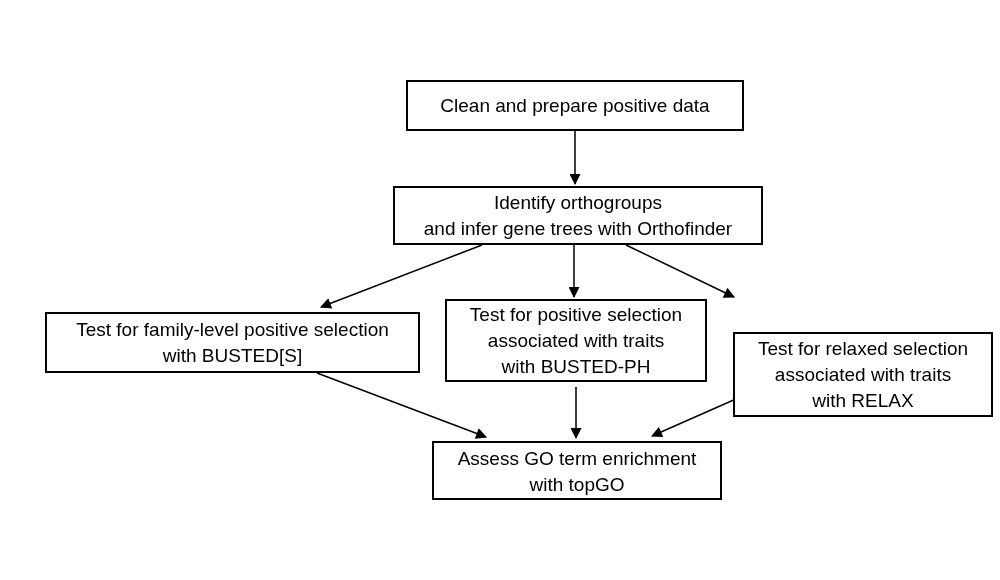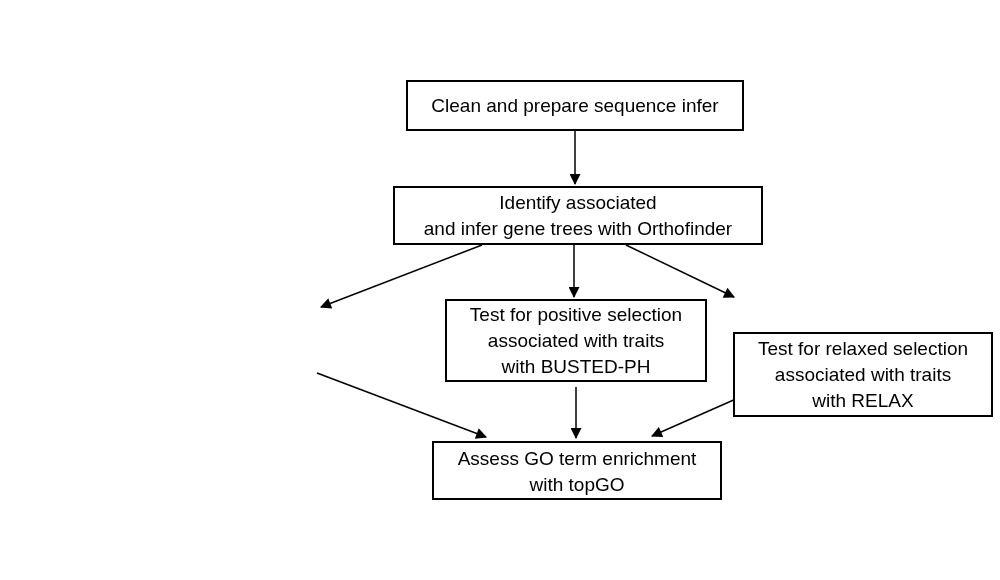--- a/index.html
+++ b/index.html
@@ -60,28 +60,32 @@
     <line x1="575" y1="131" x2="575" y2="184" stroke="#000000" stroke-width="1.5" marker-end="url(#arrowhead)"></line>
     <line x1="482" y1="245" x2="321" y2="307" stroke="#000000" stroke-width="1.5" marker-end="url(#arrowhead)"></line>
     <line x1="574" y1="245" x2="574" y2="297" stroke="#000000" stroke-width="1.5" marker-end="url(#arrowhead)"></line>
     <line x1="626" y1="245" x2="734" y2="297" stroke="#000000" stroke-width="1.5" marker-end="url(#arrowhead)"></line>
     <line x1="317" y1="373" x2="486" y2="437" stroke="#000000" stroke-width="1.5" marker-end="url(#arrowhead)"></line>
     <line x1="576" y1="387" x2="576" y2="438" stroke="#000000" stroke-width="1.5" marker-end="url(#arrowhead)"></line>
     <line x1="763" y1="387" x2="652" y2="436" stroke="#000000" stroke-width="1.5" marker-end="url(#arrowhead)"></line>
   </svg>
 
   <div class="node" id="node-clean">
-    <span class="label">Clean and prepare sequence infer</span>
+    <span class="label">Clean and prepare positive data</span>
   </div>
 
   <div class="node" id="node-orthogroups">
-    <span class="label">Identify associated
+    <span class="label">Identify orthogroups
 and infer gene trees with Orthofinder</span>
   </div>
 
+  <div class="node" id="node-busted-s">
+    <span class="label">Test for family-level positive selection
+with BUSTED[S]</span>
+  </div>
 
   <div class="node" id="node-busted-ph">
     <span class="label">Test for positive selection
 associated with traits
 with BUSTED-PH</span>
   </div>
 
   <div class="node" id="node-relax">
     <span class="label">Test for relaxed selection
 associated with traits

